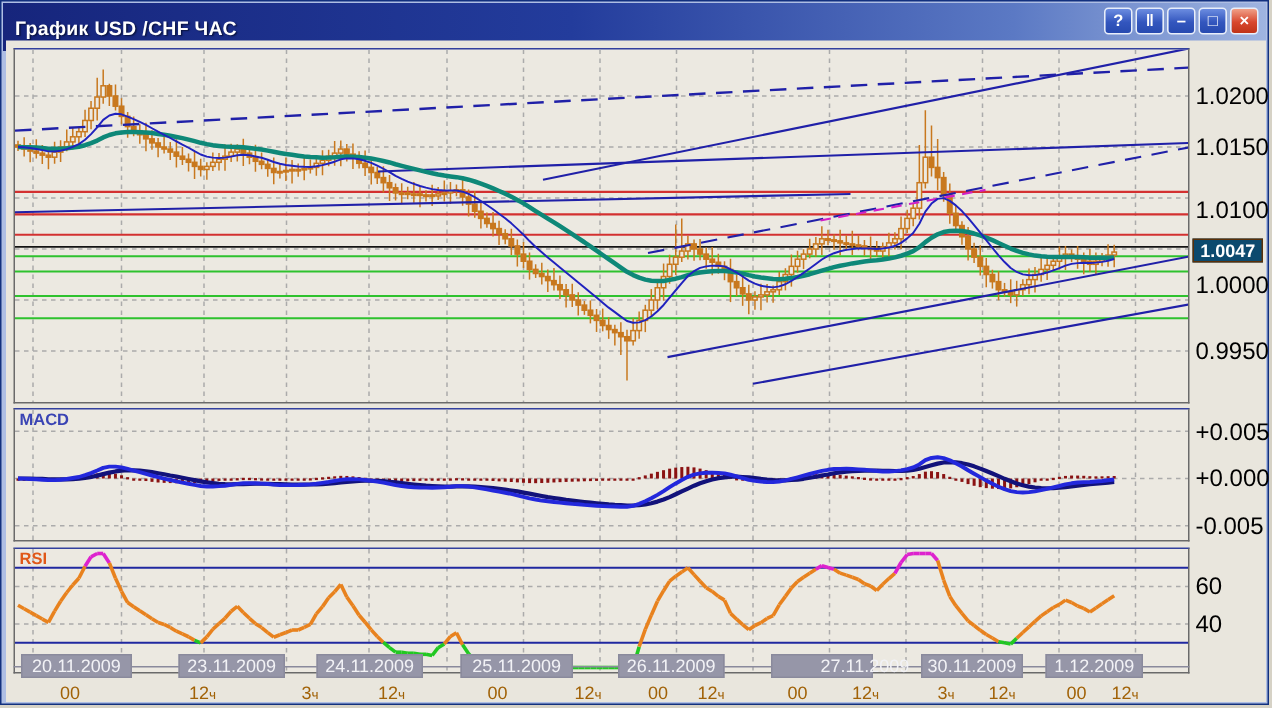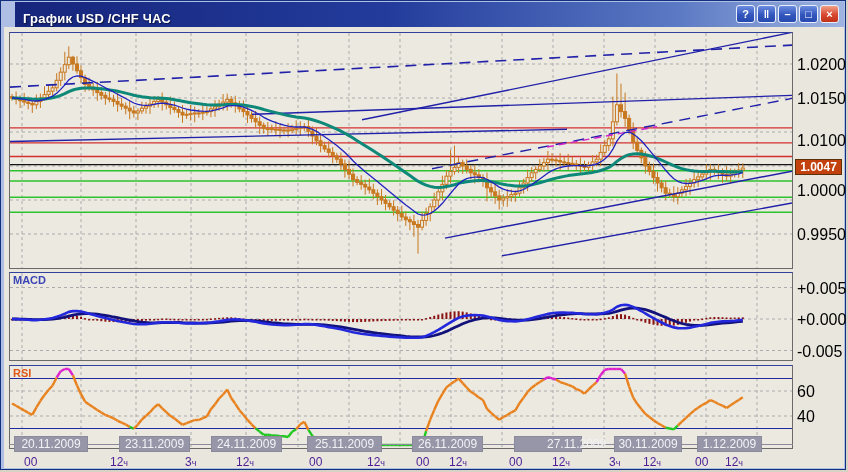--- a/index.html
+++ b/index.html
@@ -1,47 +1,47 @@
 <!DOCTYPE html>
 <html><head>
 <meta charset="utf-8">
 <style>
   html,body{margin:0;padding:0;background:#D6D2C6;width:848px;height:472px;overflow:hidden;
     font-family:"Liberation Sans","DejaVu Sans",sans-serif;}
   .window{position:absolute;left:0;top:0;width:846px;height:470px;background:#AEBEE4;
     border:1px solid #12307E;box-sizing:border-box;}
   .titlebar{position:absolute;left:1px;top:1px;right:1px;height:32px;
     background:linear-gradient(90deg,#16257C 0%,#233C9C 45%,#5B79C4 80%,#9FB4E0 100%);
-    display:flex;align-items:center;margin-left:13px;}
+    display:flex;align-items:center;}
   .title-text{color:#FFFFFF;font-size:13px;font-weight:bold;padding-left:8px;letter-spacing:.2px;
     text-shadow:1px 1px 1px #0A133F;}
   .tb-buttons{position:absolute;right:5px;top:3px;display:flex;gap:2px;}
   .tb-btn{width:19px;height:18px;border-radius:3px;border:1px solid #E8EEFA;box-sizing:border-box;
     background:linear-gradient(180deg,#6B8CE0 0%,#3356BE 55%,#274AB0 100%);
     color:#fff;font-size:11px;font-weight:bold;display:flex;align-items:center;justify-content:center;
     cursor:default;line-height:1;}
   .tb-btn.close{background:linear-gradient(180deg,#F0A088 0%,#D8472E 55%,#C03318 100%);}
   .client{position:absolute;left:3px;top:26px;width:840px;height:441px;background:#E9E6DD;}
   .pane{position:absolute;left:5px;width:784px;background:#ECE9E1;border:1px solid #6A6A6A;
     border-top:1px solid #32409E;box-sizing:border-box;}
   #pane-main{top:5px;height:237px;}
   #pane-macd{top:245px;height:89px;}
   #pane-rsi{top:338px;height:84px;}
   svg{display:block;}
   .ema-label{font-size:11px;letter-spacing:.2px;}
   .label-row{position:absolute;left:9px;top:7px;white-space:nowrap;}
   .pane-label{position:absolute;left:9px;font-size:11px;font-weight:bold;}
   .tick-label{position:absolute;left:793px;width:50px;font-size:16px;color:#000000;}
-  .price-badge{position:absolute;left:791px;width:47px;height:16px;background:#c2410c;
+  .price-badge{position:absolute;left:791px;width:47px;height:16px;background:#0c4a6e;
     border:1px solid #5A3008;color:#FFFFFF;font-size:12px;font-weight:bold;text-align:center;
     line-height:15px;box-sizing:border-box;}
   .date-badge{position:absolute;top:409px;height:16px;background:#9696A8;border:1px solid #8A8A9C;
     color:#F2F2F6;font-size:12px;text-align:center;line-height:15px;box-sizing:border-box;}
   .badge-line{position:absolute;top:417px;left:5px;width:784px;height:1px;background:#8A8A9C;}
-  .time-label{position:absolute;top:428px;width:30px;font-size:12px;color:#4c1d95;}
+  .time-label{position:absolute;top:428px;width:30px;font-size:12px;color:#a16207;margin-left:16px;}
   .time-label small{font-size:9px;}
 </style>
 </head>
 <body>
 
 <div class="window">
   <div class="titlebar">
     <span class="title-text">График USD /CHF  ЧАС</span>
     <span class="tb-buttons">
         <div class="tb-btn">?</div>

